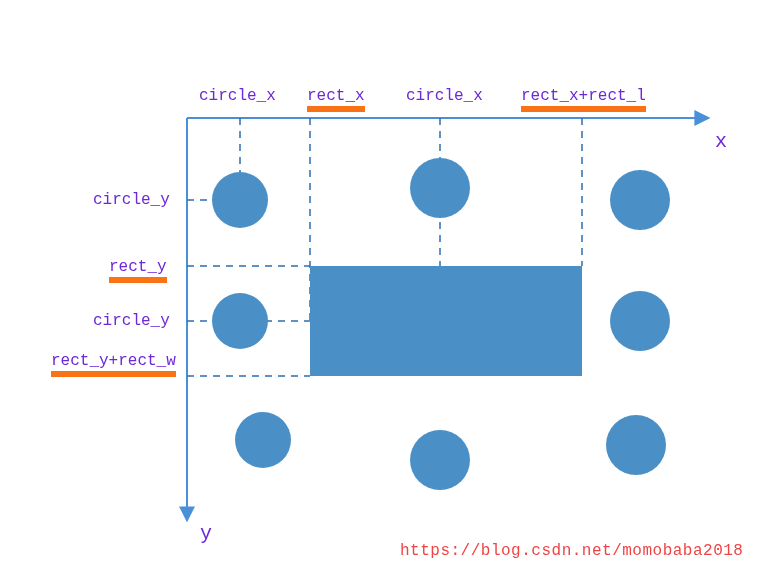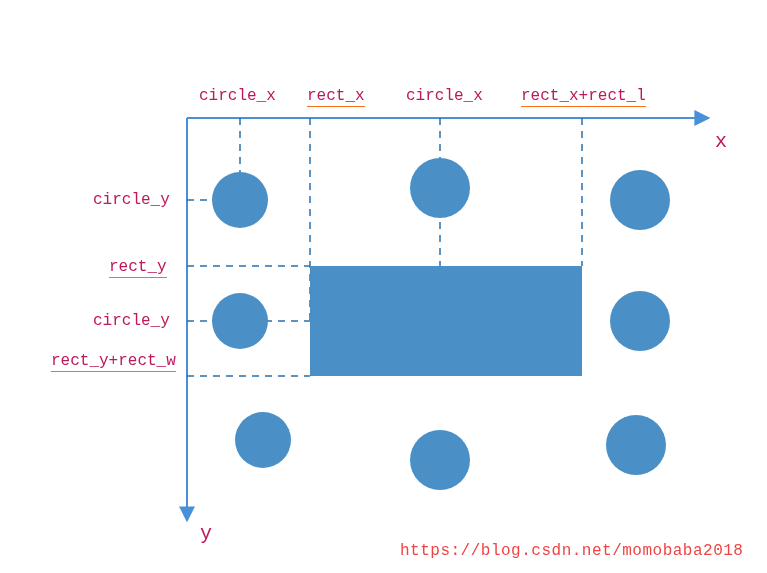--- a/index.html
+++ b/index.html
@@ -15,23 +15,23 @@
   .stage {
     position: relative;
     width: 767px;
     height: 573px;
     overflow: hidden;
   }
   svg { display: block; }
   .lbl {
     position: absolute;
     white-space: nowrap;
-    color: #be185d;
+    color: #6d28d9;
   }
-  .underline { border-bottom: 1px solid #f97316; padding-bottom: 1px; }
+  .underline { border-bottom: 6px solid #f97316; padding-bottom: 1px; }
   .watermark {
     position: absolute;
     color: #ef4444;
     font-family: "Consolas", "Courier New", monospace;
     letter-spacing: 0.5px;
   }
 </style>
 </head>
 <body>
 

